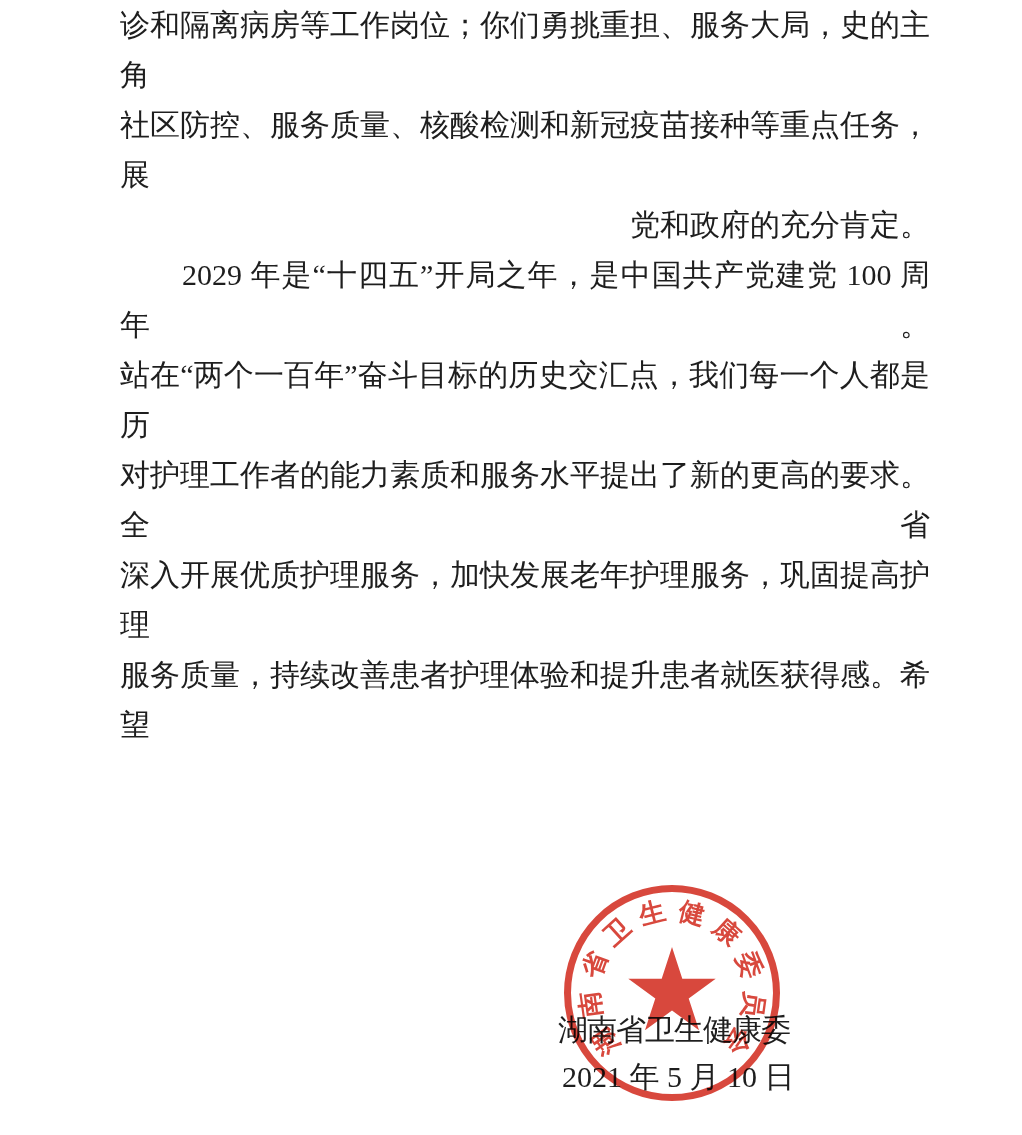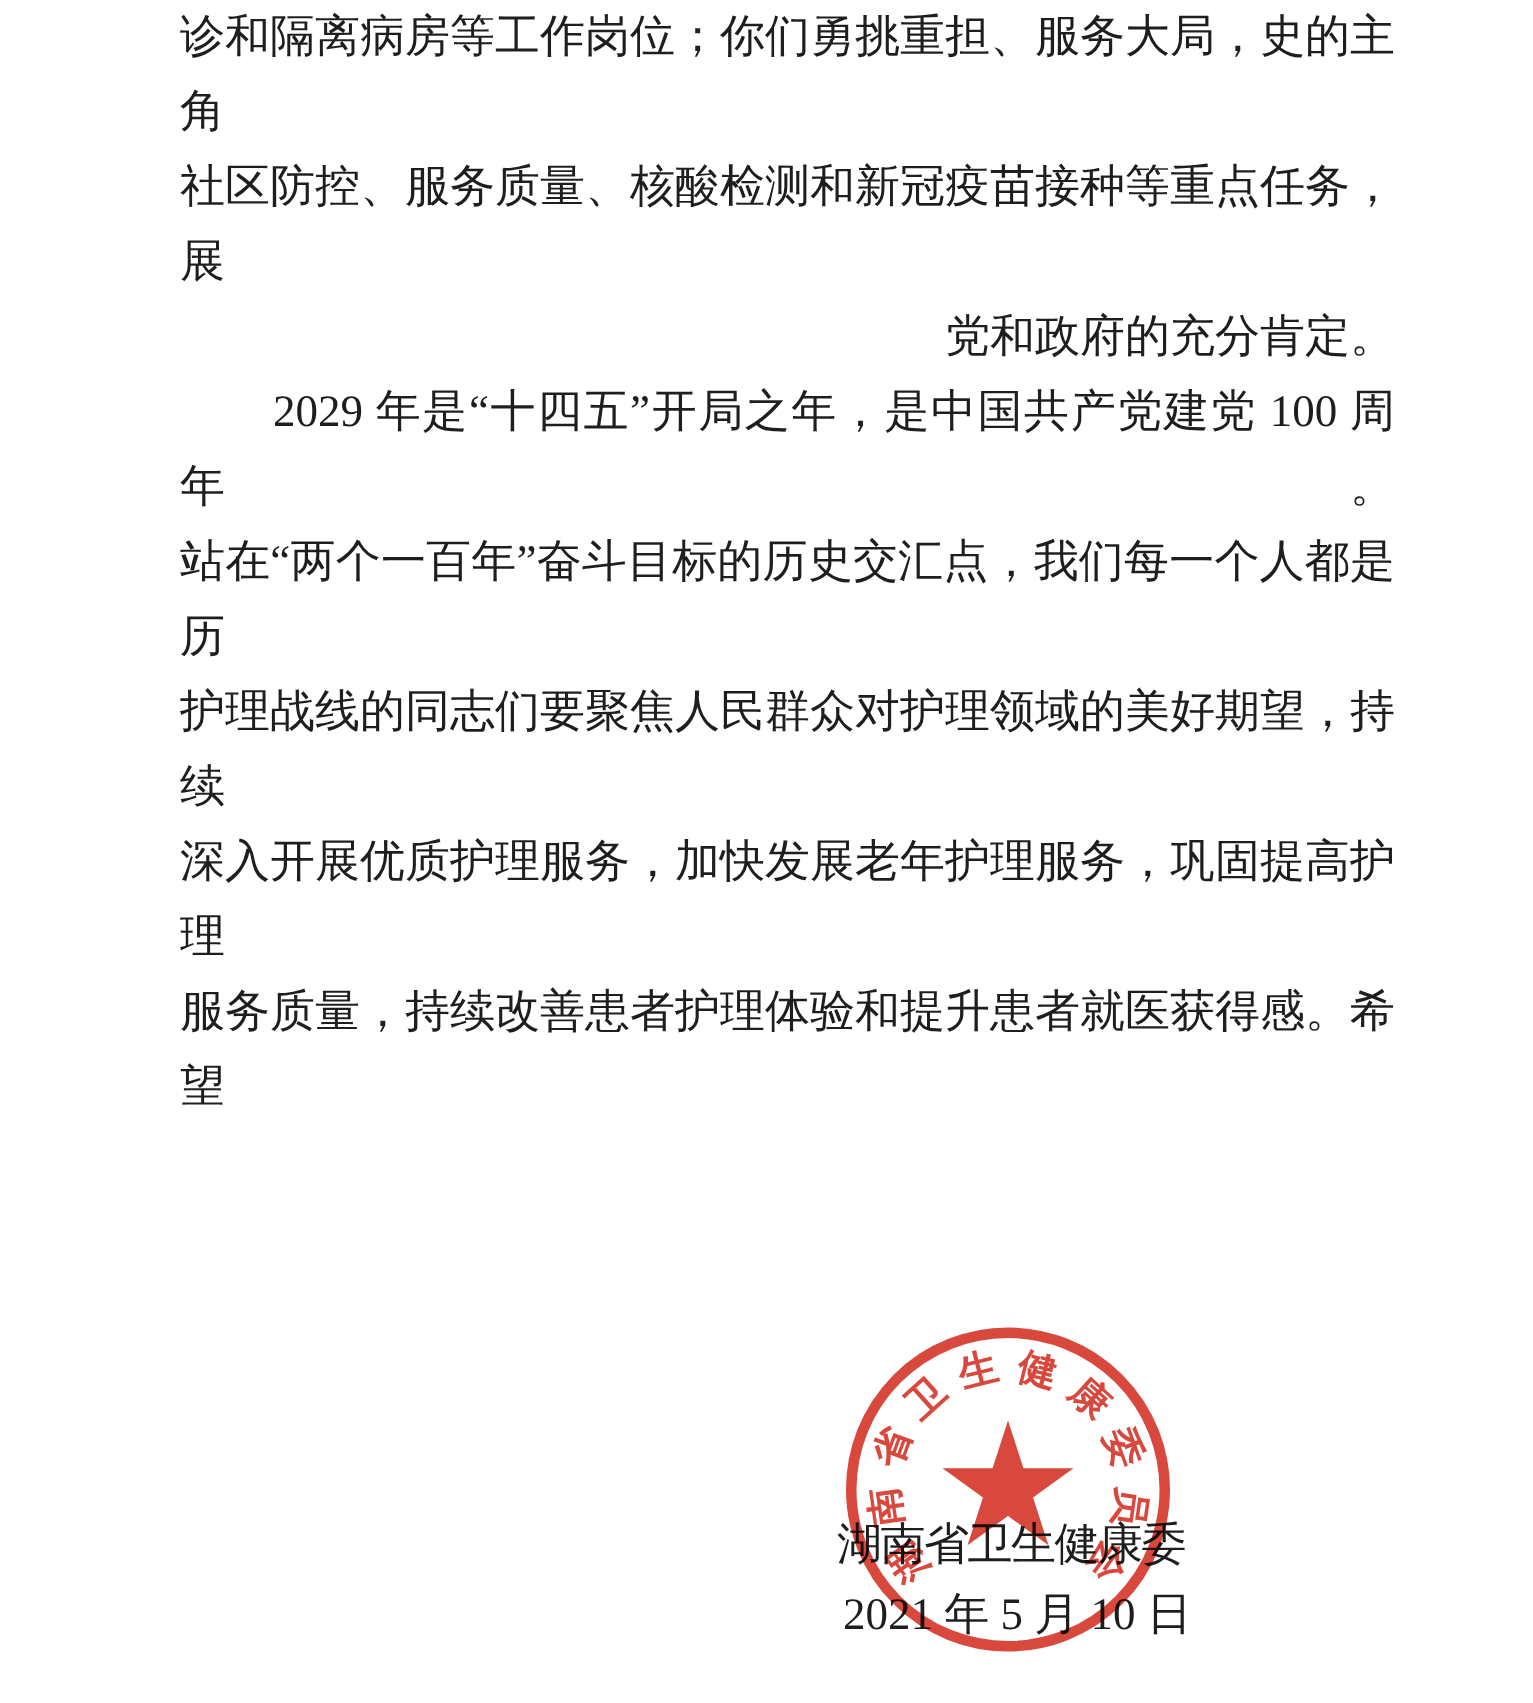--- a/index.html
+++ b/index.html
@@ -56,21 +56,21 @@
 </style>
 </head>
 <body>
 
 <div class="letter-body" id="letter-body">
     <div class="line just">诊和隔离病房等工作岗位；你们勇挑重担、服务大局，史的主角</div>
     <div class="line just">社区防控、服务质量、核酸检测和新冠疫苗接种等重点任务，展</div>
     <div class="line">党和政府的充分肯定。</div>
     <div class="line just indent">2029 年是“十四五”开局之年，是中国共产党建党 100 周年。</div>
     <div class="line just">站在“两个一百年”奋斗目标的历史交汇点，我们每一个人都是历</div>
-    <div class="line just">护理战线的同志们要聚焦人民群众对护理领域的美好期望，持续</div>
+    <div class="line just">对护理工作者的能力素质和服务水平提出了新的更高的要求。全省</div>
     <div class="line just">深入开展优质护理服务，加快发展老年护理服务，巩固提高护理</div>
     <div class="line just">服务质量，持续改善患者护理体验和提升患者就医获得感。希望</div>
   </div>
 
 <div class="signature">湖南省卫生健康委</div>
 <div class="sig-date">2021 年 5 月 10 日</div>
 
 <svg class="seal" viewBox="0 0 218 218">
   <circle cx="109" cy="109" r="104.5" fill="none" stroke-width="7" stroke="#d53a2e"></circle>
   <polygon points="109,63 119.3,94.8 152.7,94.8 125.7,114.4 136.0,146.2 109,126.6 82.0,146.2 92.3,114.4 65.3,94.8 98.7,94.8" fill="#d53a2e"></polygon>

